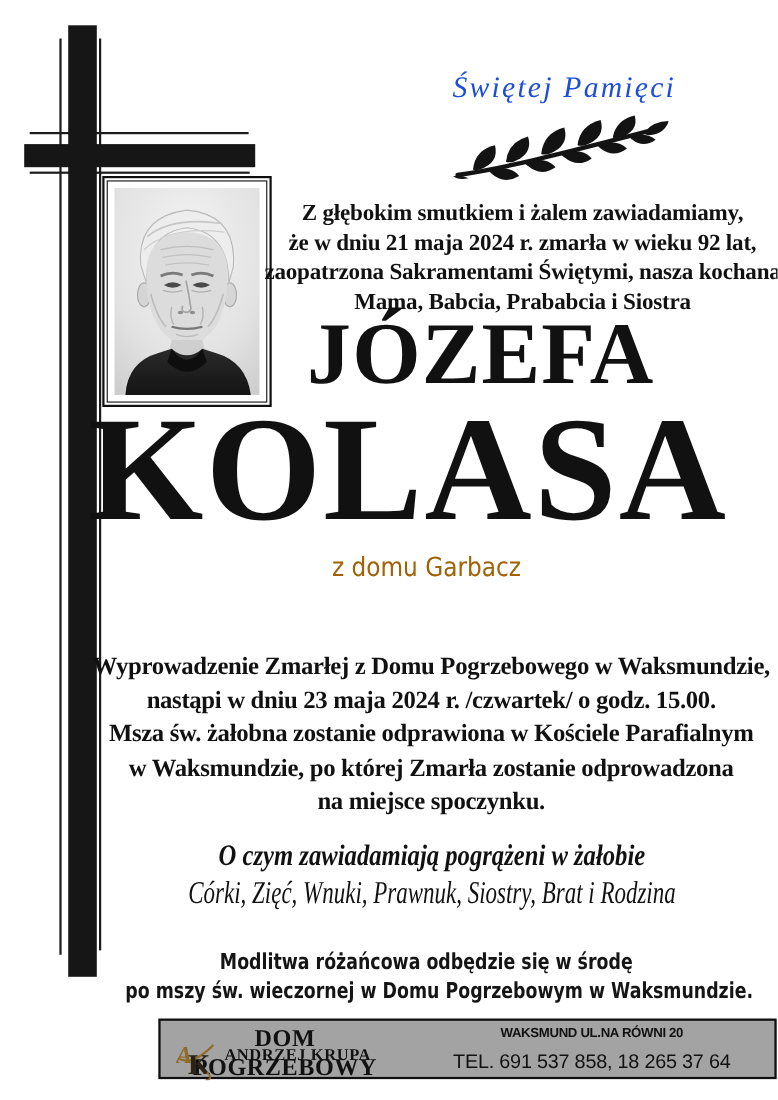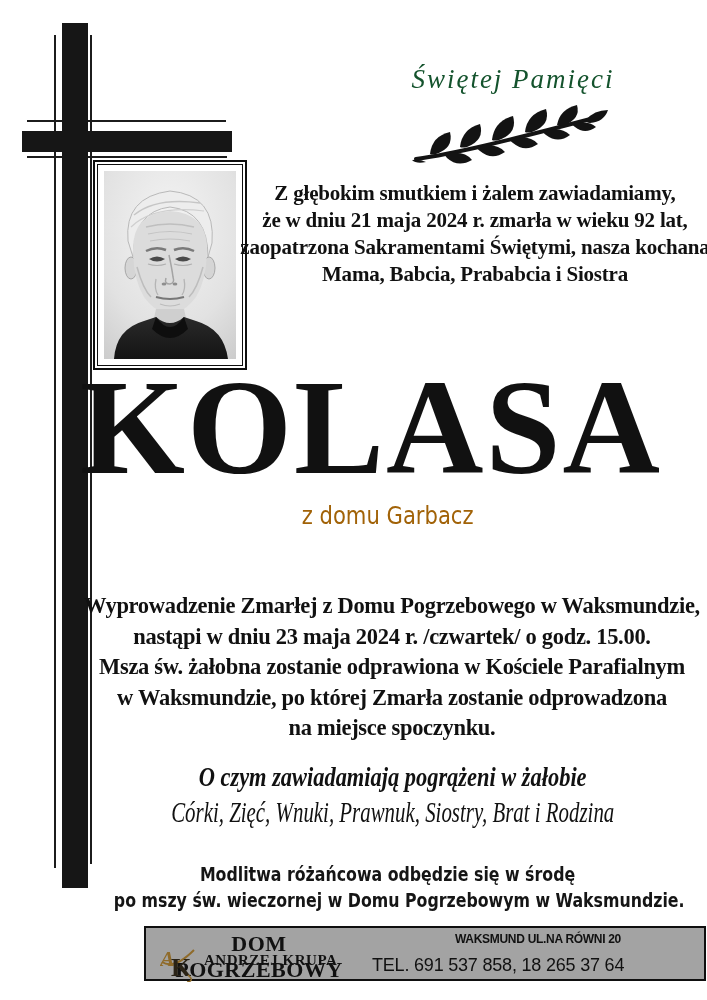--- a/index.html
+++ b/index.html
@@ -10,21 +10,21 @@
   .bar{position:absolute;background:#161616;}
   .thin{position:absolute;background:#1c1c1c;}
   
   #photo-frame{position:absolute;left:93px;top:160px;width:154px;height:210px;
       border:2px solid #0f0f0f;box-sizing:border-box;padding:2px;background:#fff;}
   #photo-frame .inner1{width:100%;height:100%;border:1px solid #0f0f0f;box-sizing:border-box;
       padding:6px;background:#fff;}
   #photo-frame .photo{width:100%;height:100%;background:#e8e8e8;overflow:hidden;}
   
   .center{text-align:center;}
-  #sp-header{left:363px;top:64px;width:300px;font-style:italic;font-size:27px;letter-spacing:2px;color:#14532d;}
+  #sp-header{left:363px;top:64px;width:300px;font-style:italic;font-size:27px;letter-spacing:2px;color:#1d4ed8;}
   #intro{left:235px;top:180px;width:480px;font-weight:bold;font-size:21px;line-height:27px;letter-spacing:-0.2px;}
   #first-name{left:237px;top:278px;width:400px;font-weight:bold;font-size:80px;line-height:1.1;letter-spacing:1px;}
   #last-name{left:21px;top:360px;width:700px;font-weight:bold;font-size:135px;line-height:1;letter-spacing:2px;}
   #maiden-block{left:188px;top:500px;width:400px;font-family:"DejaVu Sans",sans-serif;
       font-size:24px;line-height:33px;color:#a16207;}
   #maiden-block .squeeze{display:inline-block;transform:scaleX(0.88);transform-origin:center;white-space:nowrap;}
   #announcement{left:42px;top:591px;width:700px;font-weight:bold;font-size:22.5px;line-height:30.5px;letter-spacing:-0.3px;}
   #mourners-heading{left:43px;top:762px;width:700px;font-weight:bold;font-style:italic;font-size:27px;}
   #mourners-heading .squeeze{display:inline-block;transform:scaleX(0.83);transform-origin:center;white-space:nowrap;}
   #family-line{left:43px;top:796px;width:700px;font-style:italic;font-size:29px;}
@@ -34,21 +34,21 @@
   #rosary .squeeze{display:inline-block;transform:scaleX(0.79);transform-origin:center;white-space:nowrap;}
   
   #fh-box{left:144px;top:926px;width:562px;height:55px;border:2px solid #0f0f0f;box-sizing:border-box;
       display:flex;align-items:stretch;background:#a3a3a3;}
   #fh-left{width:226px;position:relative;}
   #fh-name{position:absolute;left:0;top:3px;width:100%;text-align:center;font-weight:bold;font-size:22px;letter-spacing:0.5px;}
   #fh-logo{position:absolute;left:14px;top:18px;width:46px;height:36px;}
   #fh-owner{position:absolute;left:58px;top:24px;font-weight:bold;font-size:15px;letter-spacing:0.5px;}
   #fh-right{flex:1;position:relative;font-family:"Liberation Sans",sans-serif;}
   #fh-address{position:absolute;left:0;top:4px;width:100%;text-align:center;font-weight:bold;font-size:12px;letter-spacing:-0.3px;}
-  #fh-phone{position:absolute;left:0;top:27px;width:100%;font-size:18px;letter-spacing:-0.2px;}
+  #fh-phone{position:absolute;left:0;top:27px;width:100%;text-align:center;font-size:18px;letter-spacing:-0.2px;}
 </style>
 </head>
 <body>
 
 <div id="page">
 
   <div>
     <div class="thin" style="left:54px;top:35px;width:2px;height:833px;"></div>
     <div class="thin" style="left:90px;top:35px;width:2px;height:829px;"></div>
     <div class="thin" style="left:27px;top:120px;width:199px;height:2px;"></div>
@@ -139,20 +139,21 @@
     </div>
   </div>
 
   <div class="abs center" id="intro">
     <div>Z głębokim smutkiem i żalem zawiadamiamy,</div>
     <div>że w dniu 21 maja 2024 r. zmarła w wieku 92 lat,</div>
     <div>zaopatrzona Sakramentami Świętymi, nasza kochana</div>
     <div>Mama, Babcia, Prababcia i Siostra</div>
   </div>
 
+  <div class="abs center" id="first-name">JÓZEFA</div>
   <div class="abs center" id="last-name">KOLASA</div>
 
   <div class="abs center" id="maiden-block">
     <div><span class="squeeze">z domu Garbacz</span></div>
   </div>
 
   <div class="abs center" id="announcement">
     <div>Wyprowadzenie Zmarłej z Domu Pogrzebowego w Waksmundzie,</div>
     <div>nastąpi w dniu 23 maja 2024 r. /czwartek/ o godz. 15.00.</div>
     <div>Msza św. żałobna zostanie odprawiona w Kościele Parafialnym</div>

